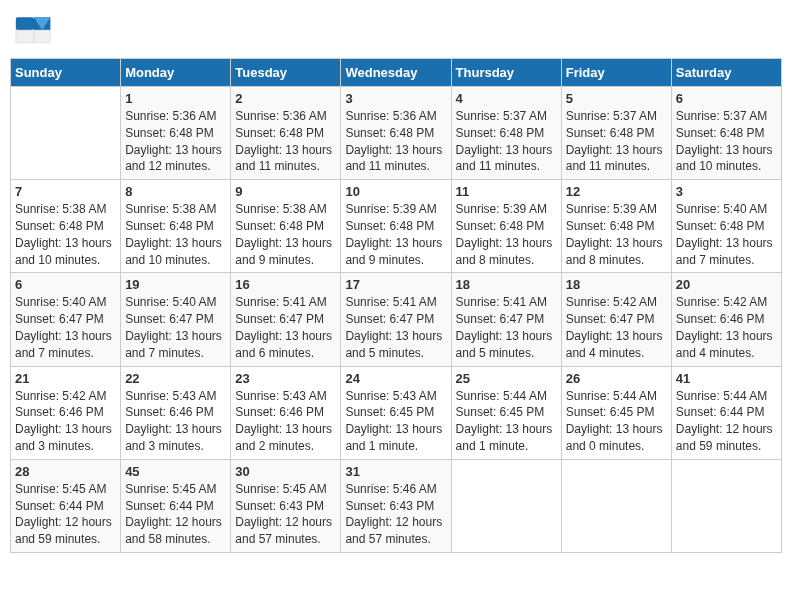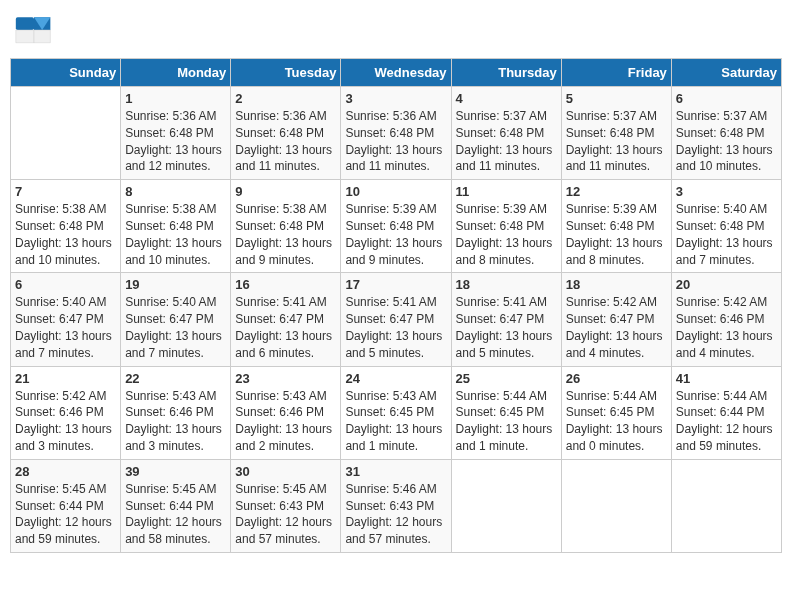--- a/index.html
+++ b/index.html
@@ -46,21 +46,21 @@
       width: 100%;
       border-collapse: collapse;
       table-layout: fixed;
     }
     thead tr th {
       background-color: #1a6faf;
       color: #fff;
       font-size: 13px;
       font-weight: bold;
       padding: 6px 4px;
-      text-align: right;
+      text-align: left;
       border: 1px solid #ccc;
     }
     tbody tr td {
       border: 1px solid #ccc;
       vertical-align: top;
       padding: 4px;
       font-size: 10.5px;
       color: #333;
       height: 85px;
     }
@@ -234,21 +234,21 @@
           <span class="day-number">41</span>
           <div class="day-info">Sunrise: 5:44 AM<br>Sunset: 6:44 PM<br>Daylight: 12 hours and 59 minutes.</div>
         </td>
       </tr>
       <tr>
         <td>
           <span class="day-number">28</span>
           <div class="day-info">Sunrise: 5:45 AM<br>Sunset: 6:44 PM<br>Daylight: 12 hours and 59 minutes.</div>
         </td>
         <td>
-          <span class="day-number">39</span>
+          <span class="day-number">45</span>
           <div class="day-info">Sunrise: 5:45 AM<br>Sunset: 6:44 PM<br>Daylight: 12 hours and 58 minutes.</div>
         </td>
         <td>
           <span class="day-number">30</span>
           <div class="day-info">Sunrise: 5:45 AM<br>Sunset: 6:43 PM<br>Daylight: 12 hours and 57 minutes.</div>
         </td>
         <td>
           <span class="day-number">31</span>
           <div class="day-info">Sunrise: 5:46 AM<br>Sunset: 6:43 PM<br>Daylight: 12 hours and 57 minutes.</div>
         </td>

